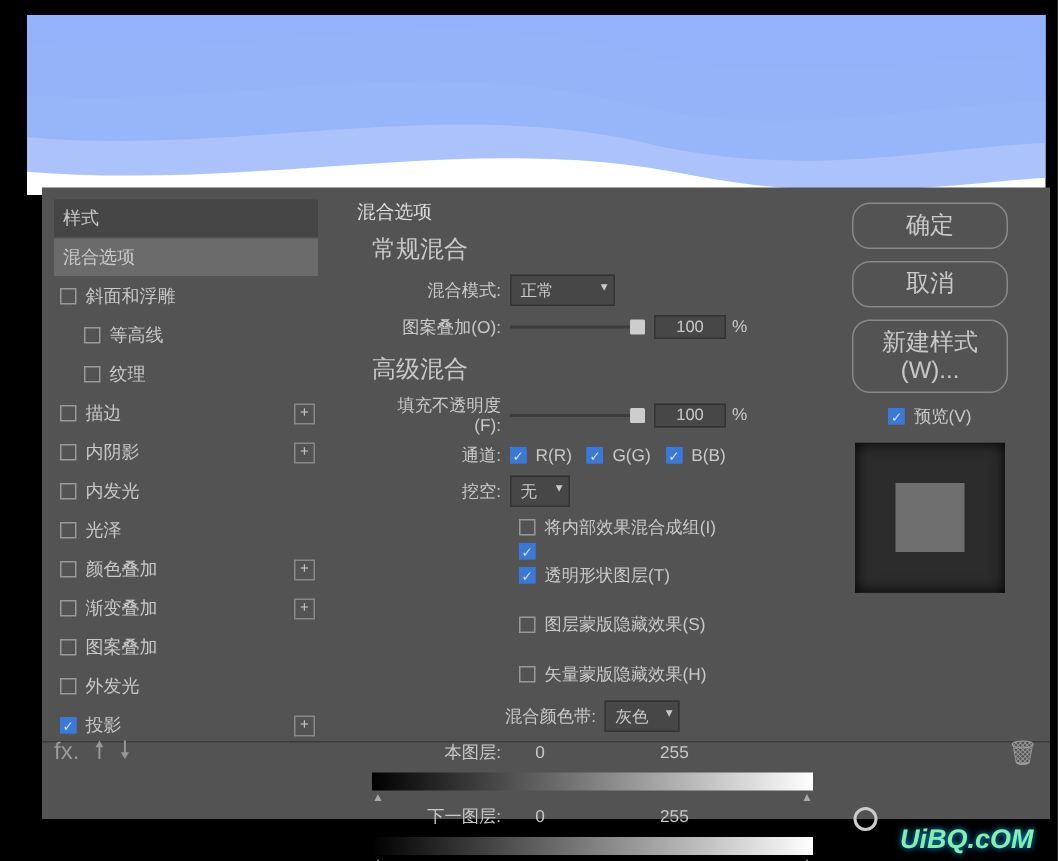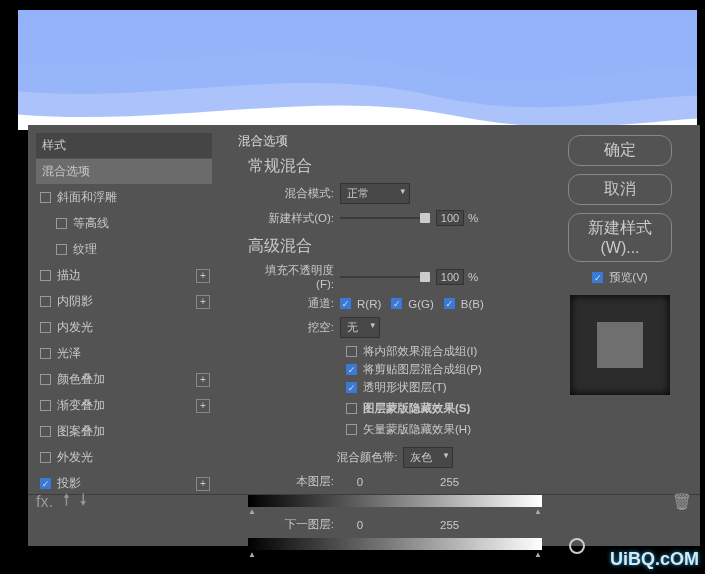--- a/index.html
+++ b/index.html
@@ -22,31 +22,31 @@
   .mid{flex:1;padding:8px 18px;max-width:340px}
   .mid h4{font-weight:normal;color:#ddd;font-size:12.5px;margin-bottom:6px}
   .grp{padding-left:10px;margin-bottom:10px}
   .frow{display:flex;align-items:center;margin:6px 0;font-size:11.5px}
   .lab{width:92px;text-align:right;padding-right:6px}
   .dd{background:#474747;border:1px solid #333;padding:2px 18px 2px 6px;min-width:70px;position:relative;font-size:11px}
   .dd:after{content:"▾";position:absolute;right:4px;font-size:9px}
   .sl{position:relative;height:14px}
   .track{position:absolute;top:6px;left:0;right:0;height:2px;background:#3c3c3c}
   .knob{position:absolute;top:2px;width:10px;height:10px;background:#ccc;border-radius:1px}
-  .num{background:#474747;border:1px solid #333;width:28px;text-align:center;padding:1px 0;font-size:11px}
+  .num{background:#474747;border:1px solid #333;width:48px;text-align:center;padding:1px 0;font-size:11px}
   .sml{font-size:16px}
   .grad{position:relative;height:16px;margin:2px 0}
   .gbar{height:12px;background:linear-gradient(90deg,#000,#fff)}
   .garrow{display:flex;justify-content:space-between;font-size:8px;color:#aaa;margin-top:0}
   .right{width:120px;padding:10px 8px}
   .btn{border:1px solid #888;border-radius:12px;text-align:center;padding:4px 0;margin-bottom:8px;font-size:16px}
   .pv{width:100px;height:100px;background:#2c2c2c;margin:10px auto;display:flex;align-items:center;justify-content:center;box-shadow:inset 0 0 10px #000}
   .pvbox{width:46px;height:46px;background:#6f6f6f}
   .footer{height:14px;border-top:1px solid #3c3c3c;display:flex;align-items:center;padding:0 8px;color:#999;font-size:16px;gap:10px}
-  .watermark{position:absolute;right:6px;bottom:4px;color:#e5e5e5;font-weight:bold;font-size:18px;text-shadow:0 0 4px #0af}
+  .watermark{position:absolute;right:16px;bottom:4px;color:#86efac;font-weight:bold;font-style:italic;font-size:18px;text-shadow:0 0 4px #0af}
   .wm2{position:absolute;right:120px;bottom:20px;color:#ccc;font-size:12px;display:flex;align-items:center;gap:4px}
   .wmcircle{width:16px;height:16px;border:2px solid #ccc;border-radius:50%;display:inline-block}
 </style>
 </head>
 <body>
 
 <div class="canvas">
   <svg class="wave" style="top:0" viewBox="0 0 700 120" preserveAspectRatio="none">
       <path class="w1" d="M0,5 C150,45 250,-15 400,20 C520,50 600,10 700,30 L700,0 L0,0 Z"></path>
     </svg>
@@ -125,21 +125,21 @@
 
     <div class="mid">
       <h4>混合选项</h4>
       <div class="grp">
         <div class="sml">常规混合</div>
         <div class="frow">
           <div class="lab">混合模式:</div>
           <div class="dd">正常</div>
         </div>
         <div class="frow">
-          <div class="lab">新建样式(O):</div>
+          <div class="lab">图案叠加(O):</div>
           <div class="sl" style="width:90px">
               <div class="track"></div>
               <div class="knob" style="right:0"></div>
             </div>
           <div class="num" style="margin-left:6px">100</div>
           <span style="margin-left:4px">%</span>
         </div>
       </div>
 
       <div class="grp">
@@ -166,27 +166,26 @@
           <div class="lab">挖空:</div>
           <div class="dd" style="min-width:40px">无</div>
         </div>
         <div id="opts" style="padding-left:98px">
             <div class="frow" style="margin: 3px 0px;">
               <span class="cb"></span>
               <span>将内部效果混合成组(I)</span>
             </div>
             <div class="frow" style="margin: 3px 0px;">
               <span class="cb on">✓</span>
-              <span>将剪贴图层混合成组(P)</span>
             </div>
             <div class="frow" style="margin: 3px 0px;">
               <span class="cb on">✓</span>
               <span>透明形状图层(T)</span>
             </div>
-            <div class="frow" style="margin: 6px 0px; font-weight: bold;">
+            <div class="frow" style="margin: 18px 0px;">
               <span class="cb"></span>
               <span>图层蒙版隐藏效果(S)</span>
             </div>
             <div class="frow" style="margin: 3px 0px;">
               <span class="cb"></span>
               <span>矢量蒙版隐藏效果(H)</span>
             </div>
           </div>
       </div>
 

